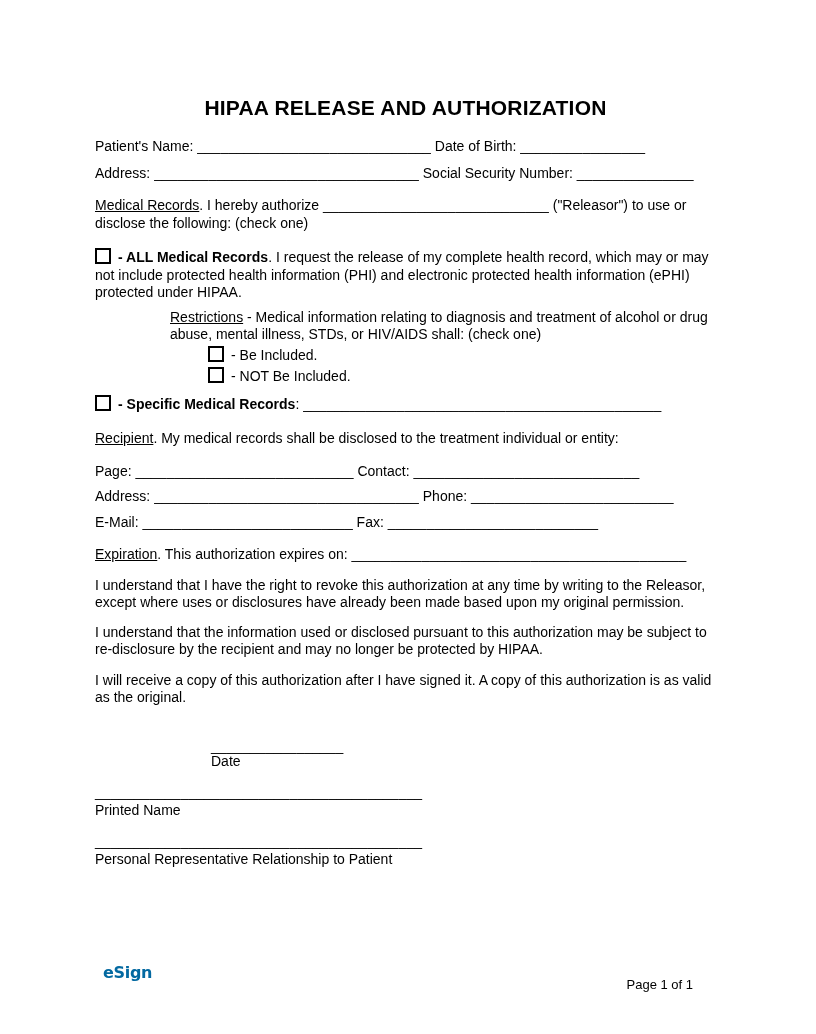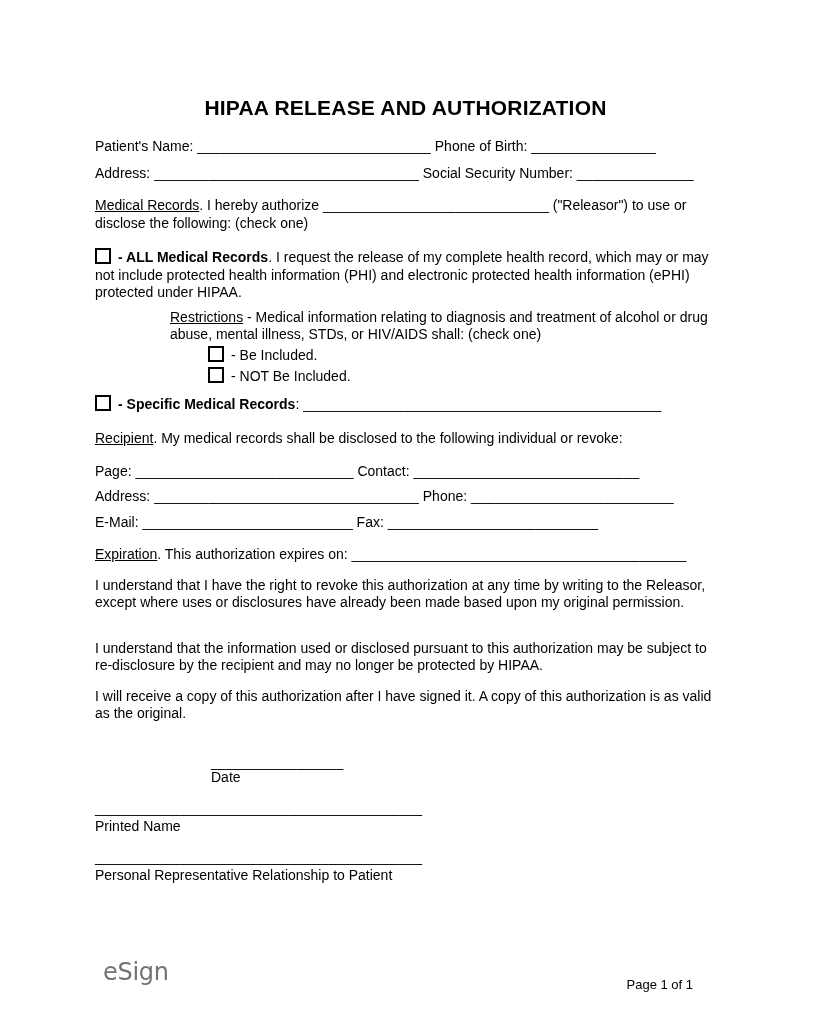--- a/index.html
+++ b/index.html
@@ -43,21 +43,21 @@
     vertical-align: -2px;
     background: #fff;
   }
   .indent1 { }
   .indent2 { margin-left: 75px; }
   .indent3 { margin-left: 113px; }
   .opt { margin-top: 2px; line-height: 19px; }
   .mt7  { margin-top: 7px; }
   .mt9  { margin-top: 9px; }
   .mt13 { margin-top: 13px; }
-  .mt14 { margin-top: 28px; }
+  .mt14 { margin-top: 12px; }
   .mt15 { margin-top: 15px; }
   .mt16 { margin-top: 16px; }
   .mt17 { margin-top: 17px; }
   .rows-tight .row { margin-bottom: 8px; }
   .sig-row {
     margin-top: 32px;
     display: flex;
     align-items: flex-start;
   }
   .sig-left { width: 320px; }
@@ -69,44 +69,44 @@
   .sig-label { font-weight: bold; }
   .sig-right { margin-left: 116px; }
   .date-blank { line-height: 14px; }
   .sig-block { margin-top: 14px; }
   .sig-block .lbl { display: block; }
   .footer-brand {
     position: absolute;
     left: 103px;
     top: 964px;
     font-family: "DejaVu Sans", sans-serif;
-    font-size: 24px;
-    font-weight: normal;
+    font-size: 16px;
+    font-weight: bold;
     letter-spacing: -0.3px;
-    color: #737373;
+    color: #0369a1;
   }
   .footer-page {
     position: absolute;
     right: 106px;
     top: 976px;
     font-size: 13px;
   }
 </style>
 </head>
 <body>
 
 <div class="page">
   <div class="content">
 
     <h1 class="doc-title">HIPAA RELEASE AND AUTHORIZATION</h1>
 
     <p class="row">
       <span>Patient's Name:</span>
       <span class="blank">______________________________</span>
-      <span>Phone of Birth:</span>
+      <span>Date of Birth:</span>
       <span class="blank">________________</span>
     </p>
 
     <p class="row">
       <span>Address:</span>
       <span class="blank">__________________________________</span>
       <span>Social Security Number:</span>
       <span class="blank">_______________</span>
     </p>
 
@@ -130,21 +130,21 @@
     <p class="opt indent3">
       <span class="cb"></span><span>- NOT Be Included.</span>
     </p>
 
     <p class="para mt9 indent1">
       <span class="cb"></span><b>- Specific Medical Records</b><span>:</span>
       <span class="blank">______________________________________________</span>
     </p>
 
     <p class="para mt17">
-      <span class="u">Recipient</span><span>. My medical records shall be disclosed to the following individual or revoke:</span>
+      <span class="u">Recipient</span><span>. My medical records shall be disclosed to the treatment individual or entity:</span>
     </p>
 
     <div class="rows-tight">
       <p class="row mt15">
         <span>Page:</span>
         <span class="blank">____________________________</span>
         <span>Contact:</span>
         <span class="blank">_____________________________</span>
       </p>
       <p class="row">

